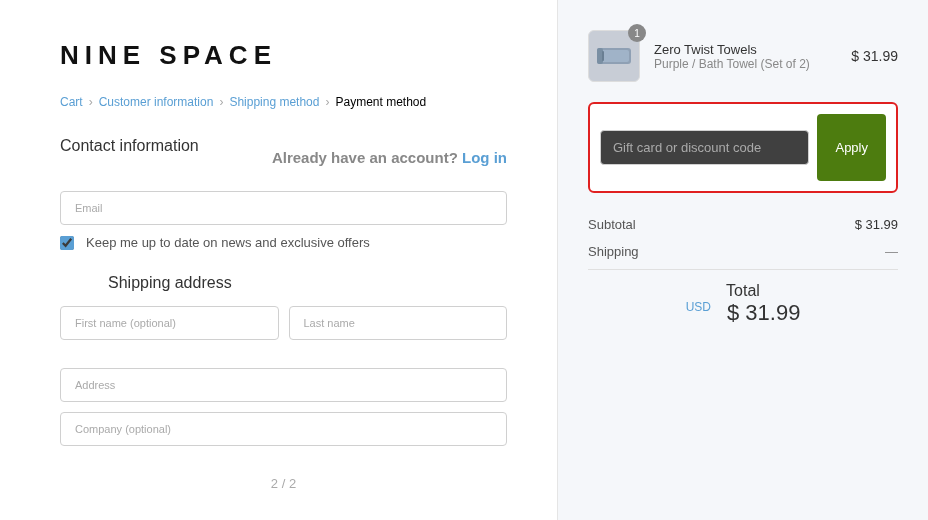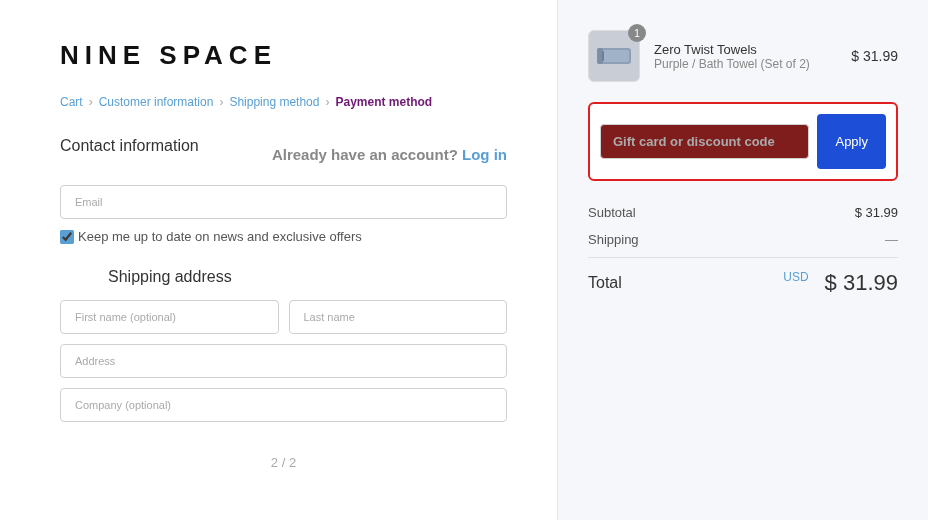--- a/index.html
+++ b/index.html
@@ -35,28 +35,28 @@
     .breadcrumb {
       display: flex;
       align-items: center;
       gap: 6px;
       font-size: 12px;
       color: #888;
       margin-bottom: 28px;
     }
     .breadcrumb span { color: #888; }
     .breadcrumb a { color: #5a9fd4; text-decoration: none; }
-    .breadcrumb .active { color: #701a75; font-weight: bold; }
+    .breadcrumb .active { color: #000000; }
     .breadcrumb .sep { color: #aaa; }
 
     .section-title {
       font-size: 16px;
       font-weight: 400;
       color: #333;
-      margin-bottom: 16px;
+      margin-bottom: 22px;
     }
 
     .contact-header {
       display: flex;
       justify-content: space-between;
       align-items: center;
       margin-bottom: 14px;
     }
     .contact-header .login-link {
       font-size: 15px;
@@ -77,21 +77,21 @@
       color: #555;
       background: #fff;
       outline: none;
       margin-bottom: 10px;
     }
     .input-field::placeholder { color: #aaa; }
 
     .checkbox-row {
       display: flex;
       align-items: center;
-      gap: 4px;
+      gap: 12px;
       font-size: 13px;
       color: #555;
       margin-bottom: 24px;
     }
     .checkbox-row input[type="checkbox"] {
       width: 14px;
       height: 14px;
       accent-color: #5a9fd4;
     }
 
@@ -99,21 +99,21 @@
       font-size: 16px;
       font-weight: 400;
       color: #333;
       margin-bottom: 14px;
       margin-left: 48px;
     }
 
     .name-row {
       display: flex;
       gap: 10px;
-      margin-bottom: 10px;
+      margin-bottom: 28px;
     }
     .name-row .input-field {
       margin-bottom: 0;
     }
 
     
     .right-panel {
       width: 370px;
       background: #f5f7fa;
       padding: 30px 30px 30px 30px;
@@ -198,28 +198,27 @@
     }
 
     .discount-input {
       flex: 1;
       border: 1px solid #d0d0d0;
       border-radius: 4px;
       padding: 9px 12px;
       font-size: 13px;
       color: #aaa;
       outline: none;
-      background: #7f1d1d;
-      font-weight: bold;
+      background: #404040;
     }
     .discount-input::placeholder { color: #aaa; }
 
     .apply-btn {
-      padding: 20px 18px;
-      background: #1d4ed8;
+      padding: 26px 18px;
+      background: #4d7c0f;
       color: #fff;
       border: none;
       border-radius: 4px;
       font-size: 13px;
       cursor: pointer;
       white-space: nowrap;
     }
 
     .summary-row {
       display: flex;
@@ -232,20 +231,21 @@
     .summary-row .value { color: #333; }
     .summary-row .dash { color: #888; }
 
     .total-row {
       display: flex;
       justify-content: space-between;
       align-items: center;
       padding: 12px 0 6px 0;
       border-top: 1px solid #e0e0e0;
       margin-top: 4px;
+      flex-direction: column;
     }
     .total-label {
       font-size: 16px;
       font-weight: 500;
       color: #333;
     }
     .total-value {
       display: flex;
       align-items: flex-start;
       gap: 16px;

